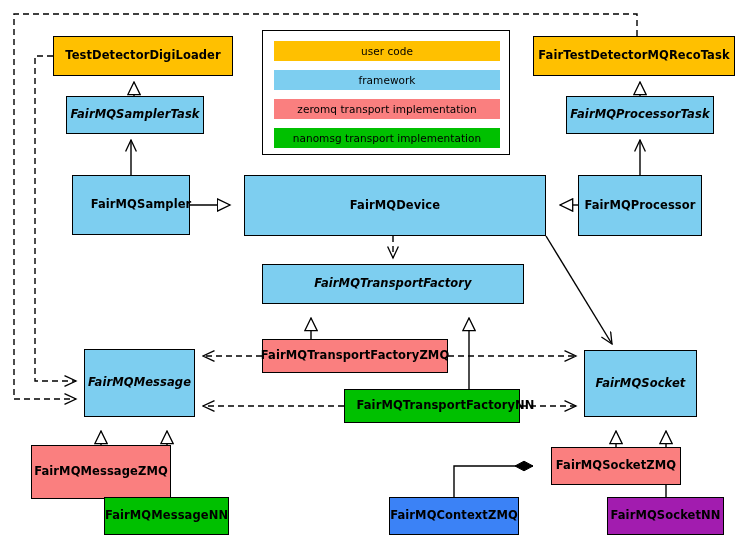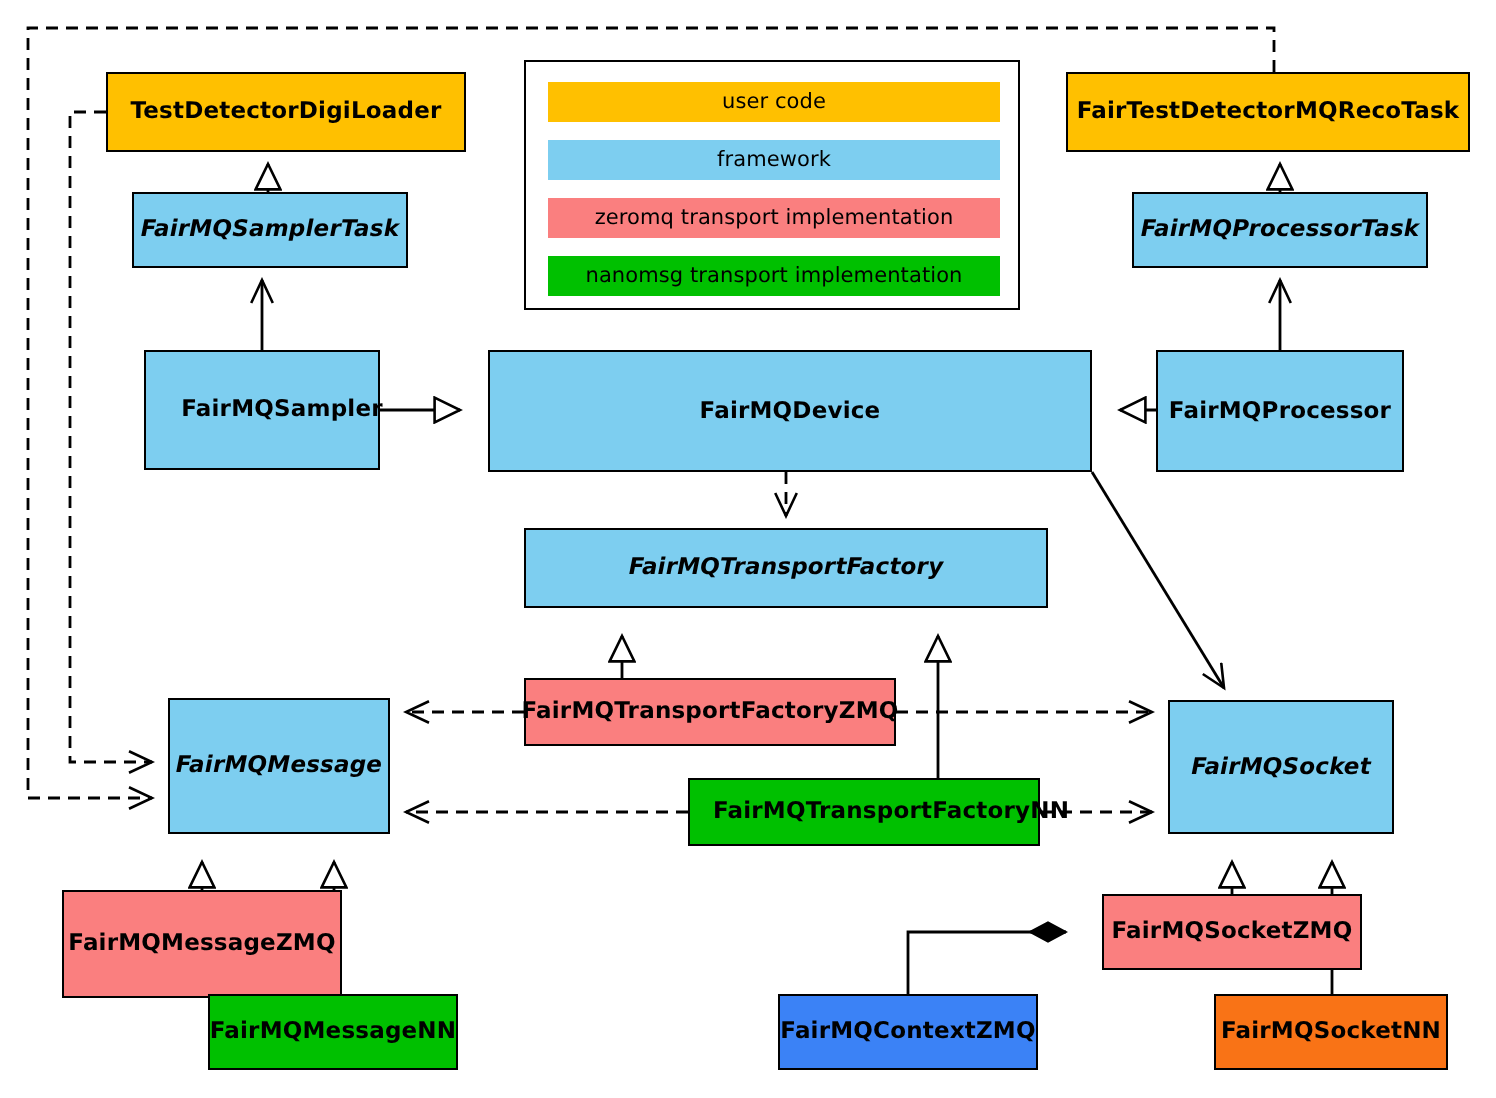--- a/index.html
+++ b/index.html
@@ -164,16 +164,16 @@
       <div class="node" style="left: 578px; top: 175px; width: 124px; height: 61px; background: rgb(125, 206, 240);">FairMQProcessor</div>
       <div class="node abstract" style="left: 262px; top: 264px; width: 262px; height: 40px; background: rgb(125, 206, 240);">FairMQTransportFactory</div>
       <div class="node" style="left: 262px; top: 339px; width: 186px; height: 34px; background: rgb(250, 127, 127);">FairMQTransportFactoryZMQ</div>
       <div class="node" style="left: 344px; top: 389px; width: 176px; height: 34px; background: rgb(0, 192, 0); padding-left: 27px;">FairMQTransportFactoryNN</div>
       <div class="node abstract" style="left: 84px; top: 349px; width: 111px; height: 68px; background: rgb(125, 206, 240);">FairMQMessage</div>
       <div class="node abstract" style="left: 584px; top: 350px; width: 113px; height: 67px; background: rgb(125, 206, 240);">FairMQSocket</div>
       <div class="node" style="left: 31px; top: 445px; width: 140px; height: 54px; background: rgb(250, 127, 127);">FairMQMessageZMQ</div>
       <div class="node" style="left: 104px; top: 497px; width: 125px; height: 38px; background: rgb(0, 192, 0);">FairMQMessageNN</div>
       <div class="node" style="left: 551px; top: 447px; width: 130px; height: 38px; background: rgb(250, 127, 127);">FairMQSocketZMQ</div>
       <div class="node" style="left: 389px; top: 497px; width: 130px; height: 38px; background: #3b82f6;">FairMQContextZMQ</div>
-      <div class="node" style="left: 607px; top: 497px; width: 117px; height: 38px; background: #f97316;">FairMQSocketNN</div>
+      <div class="node" style="left: 607px; top: 497px; width: 117px; height: 38px; background: #a21caf;">FairMQSocketNN</div>
     </div>
 
 </div>
 
 </body></html>

